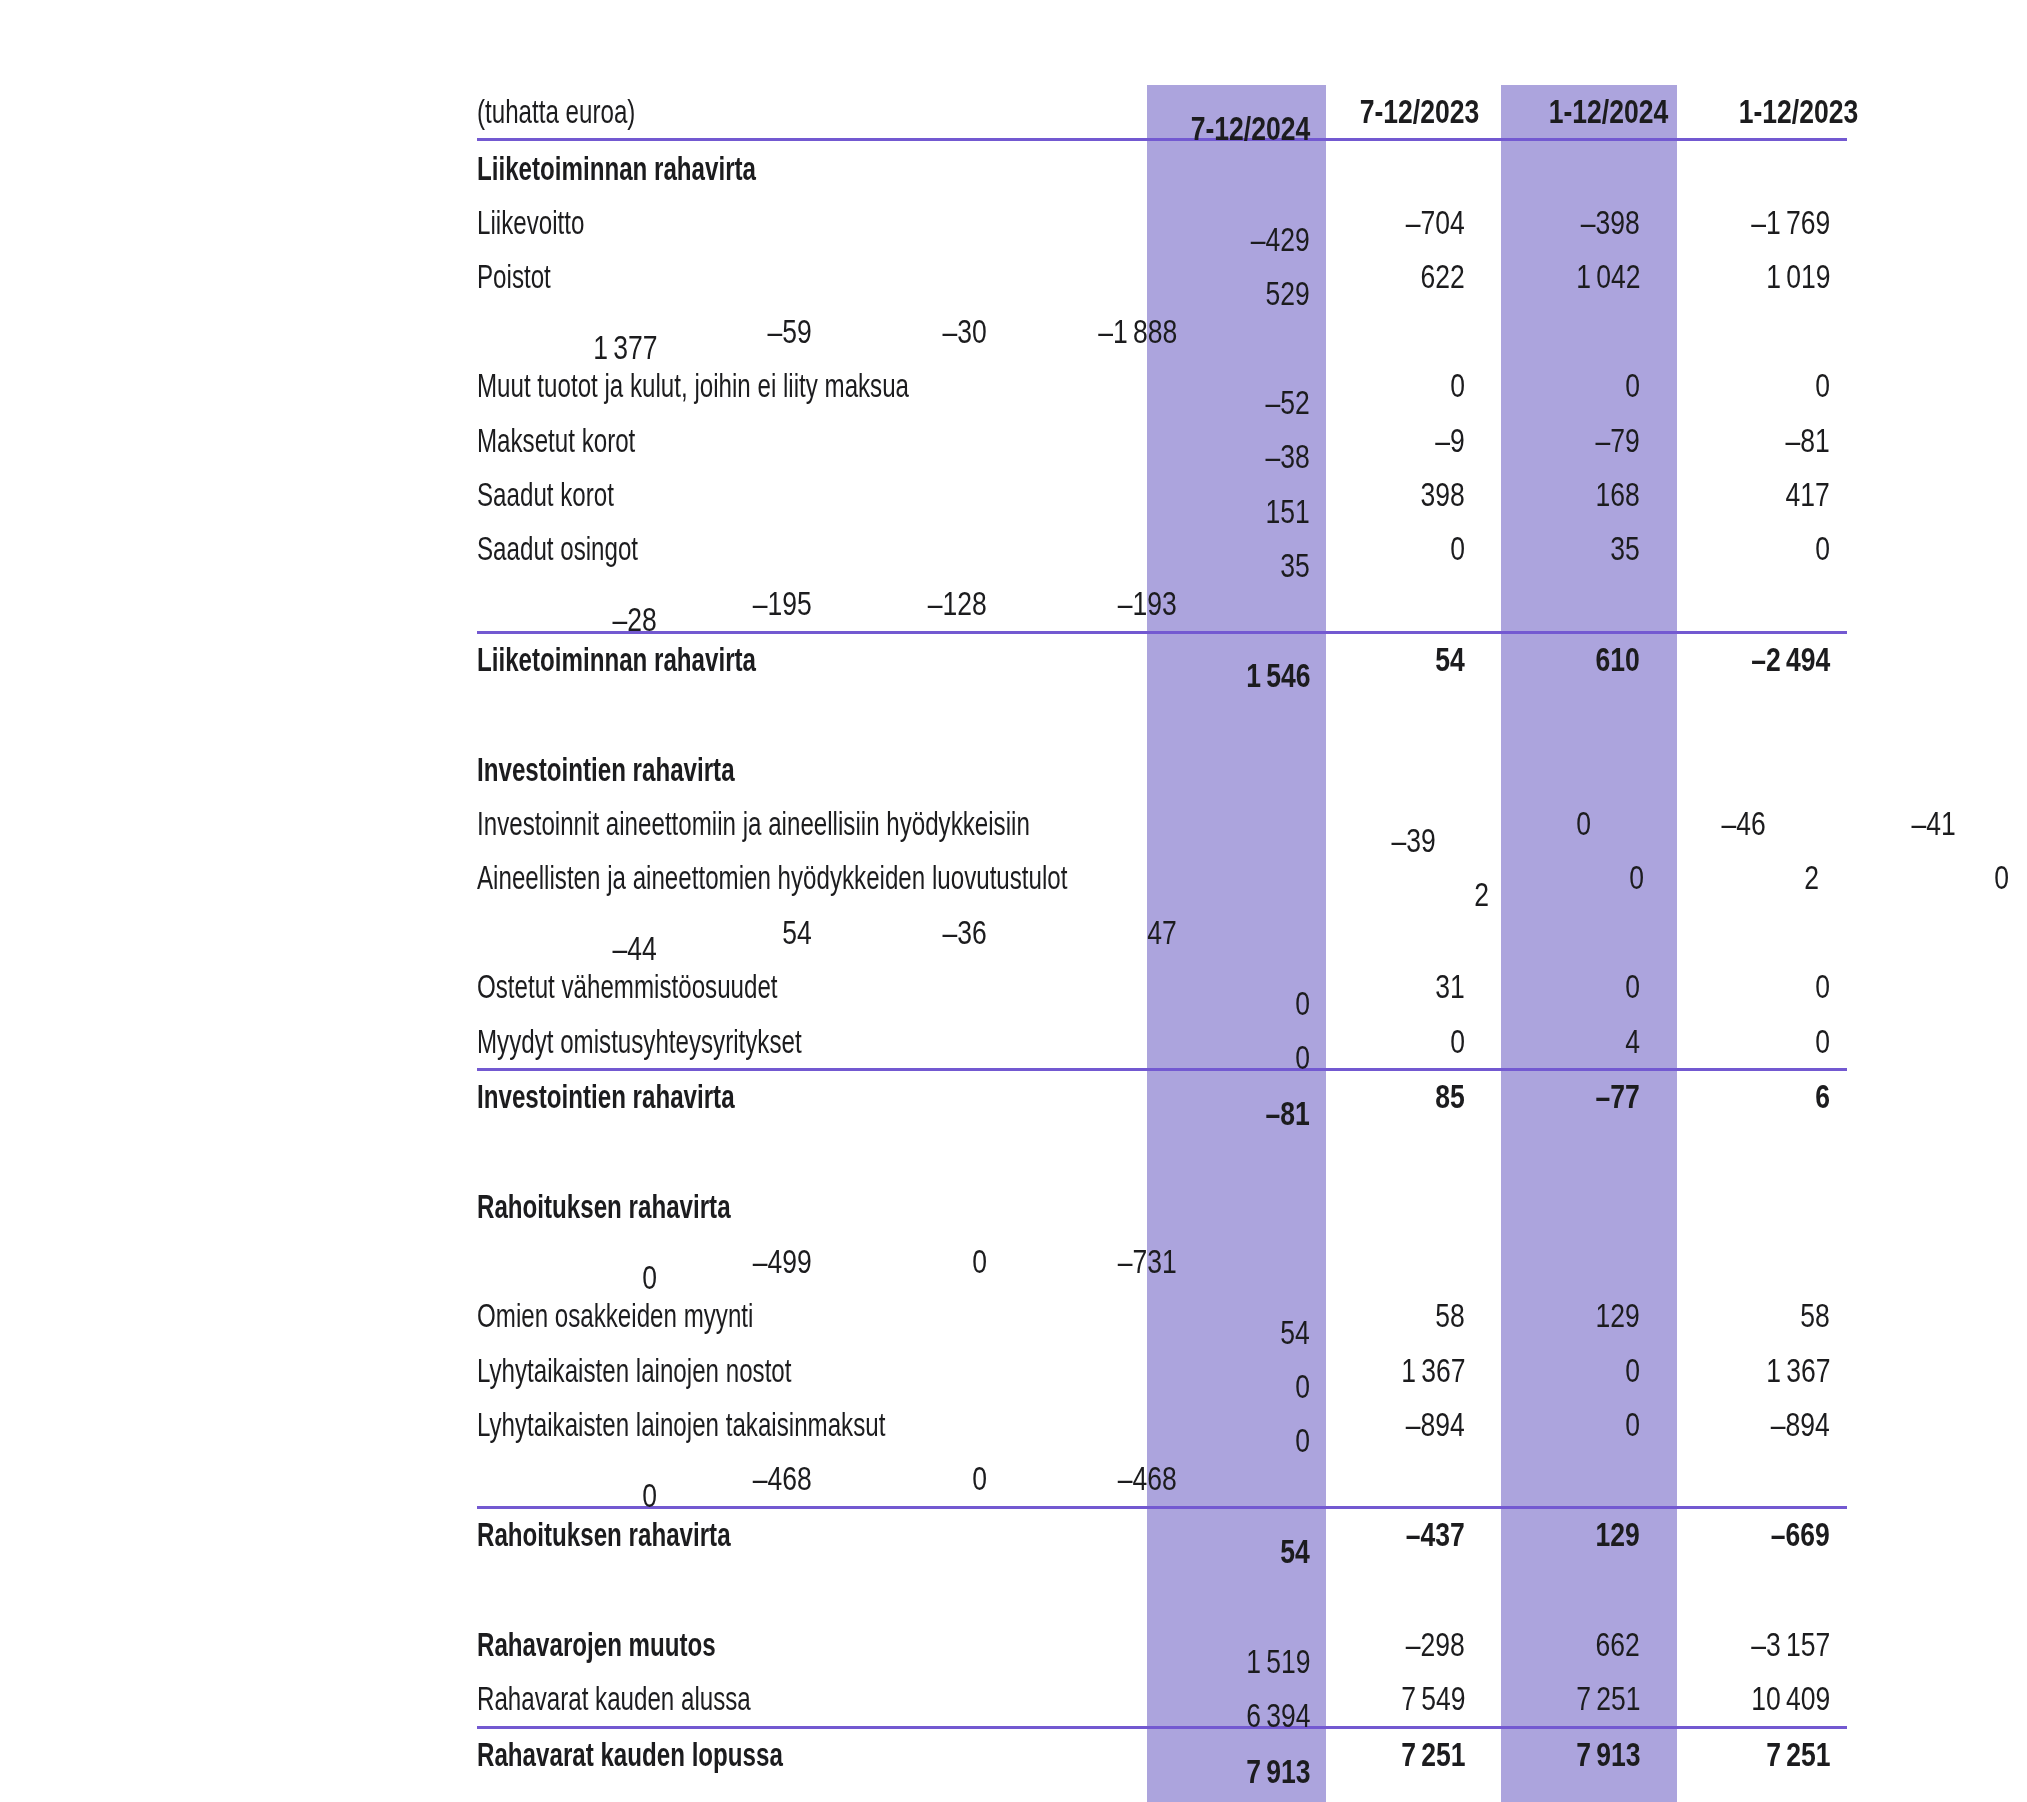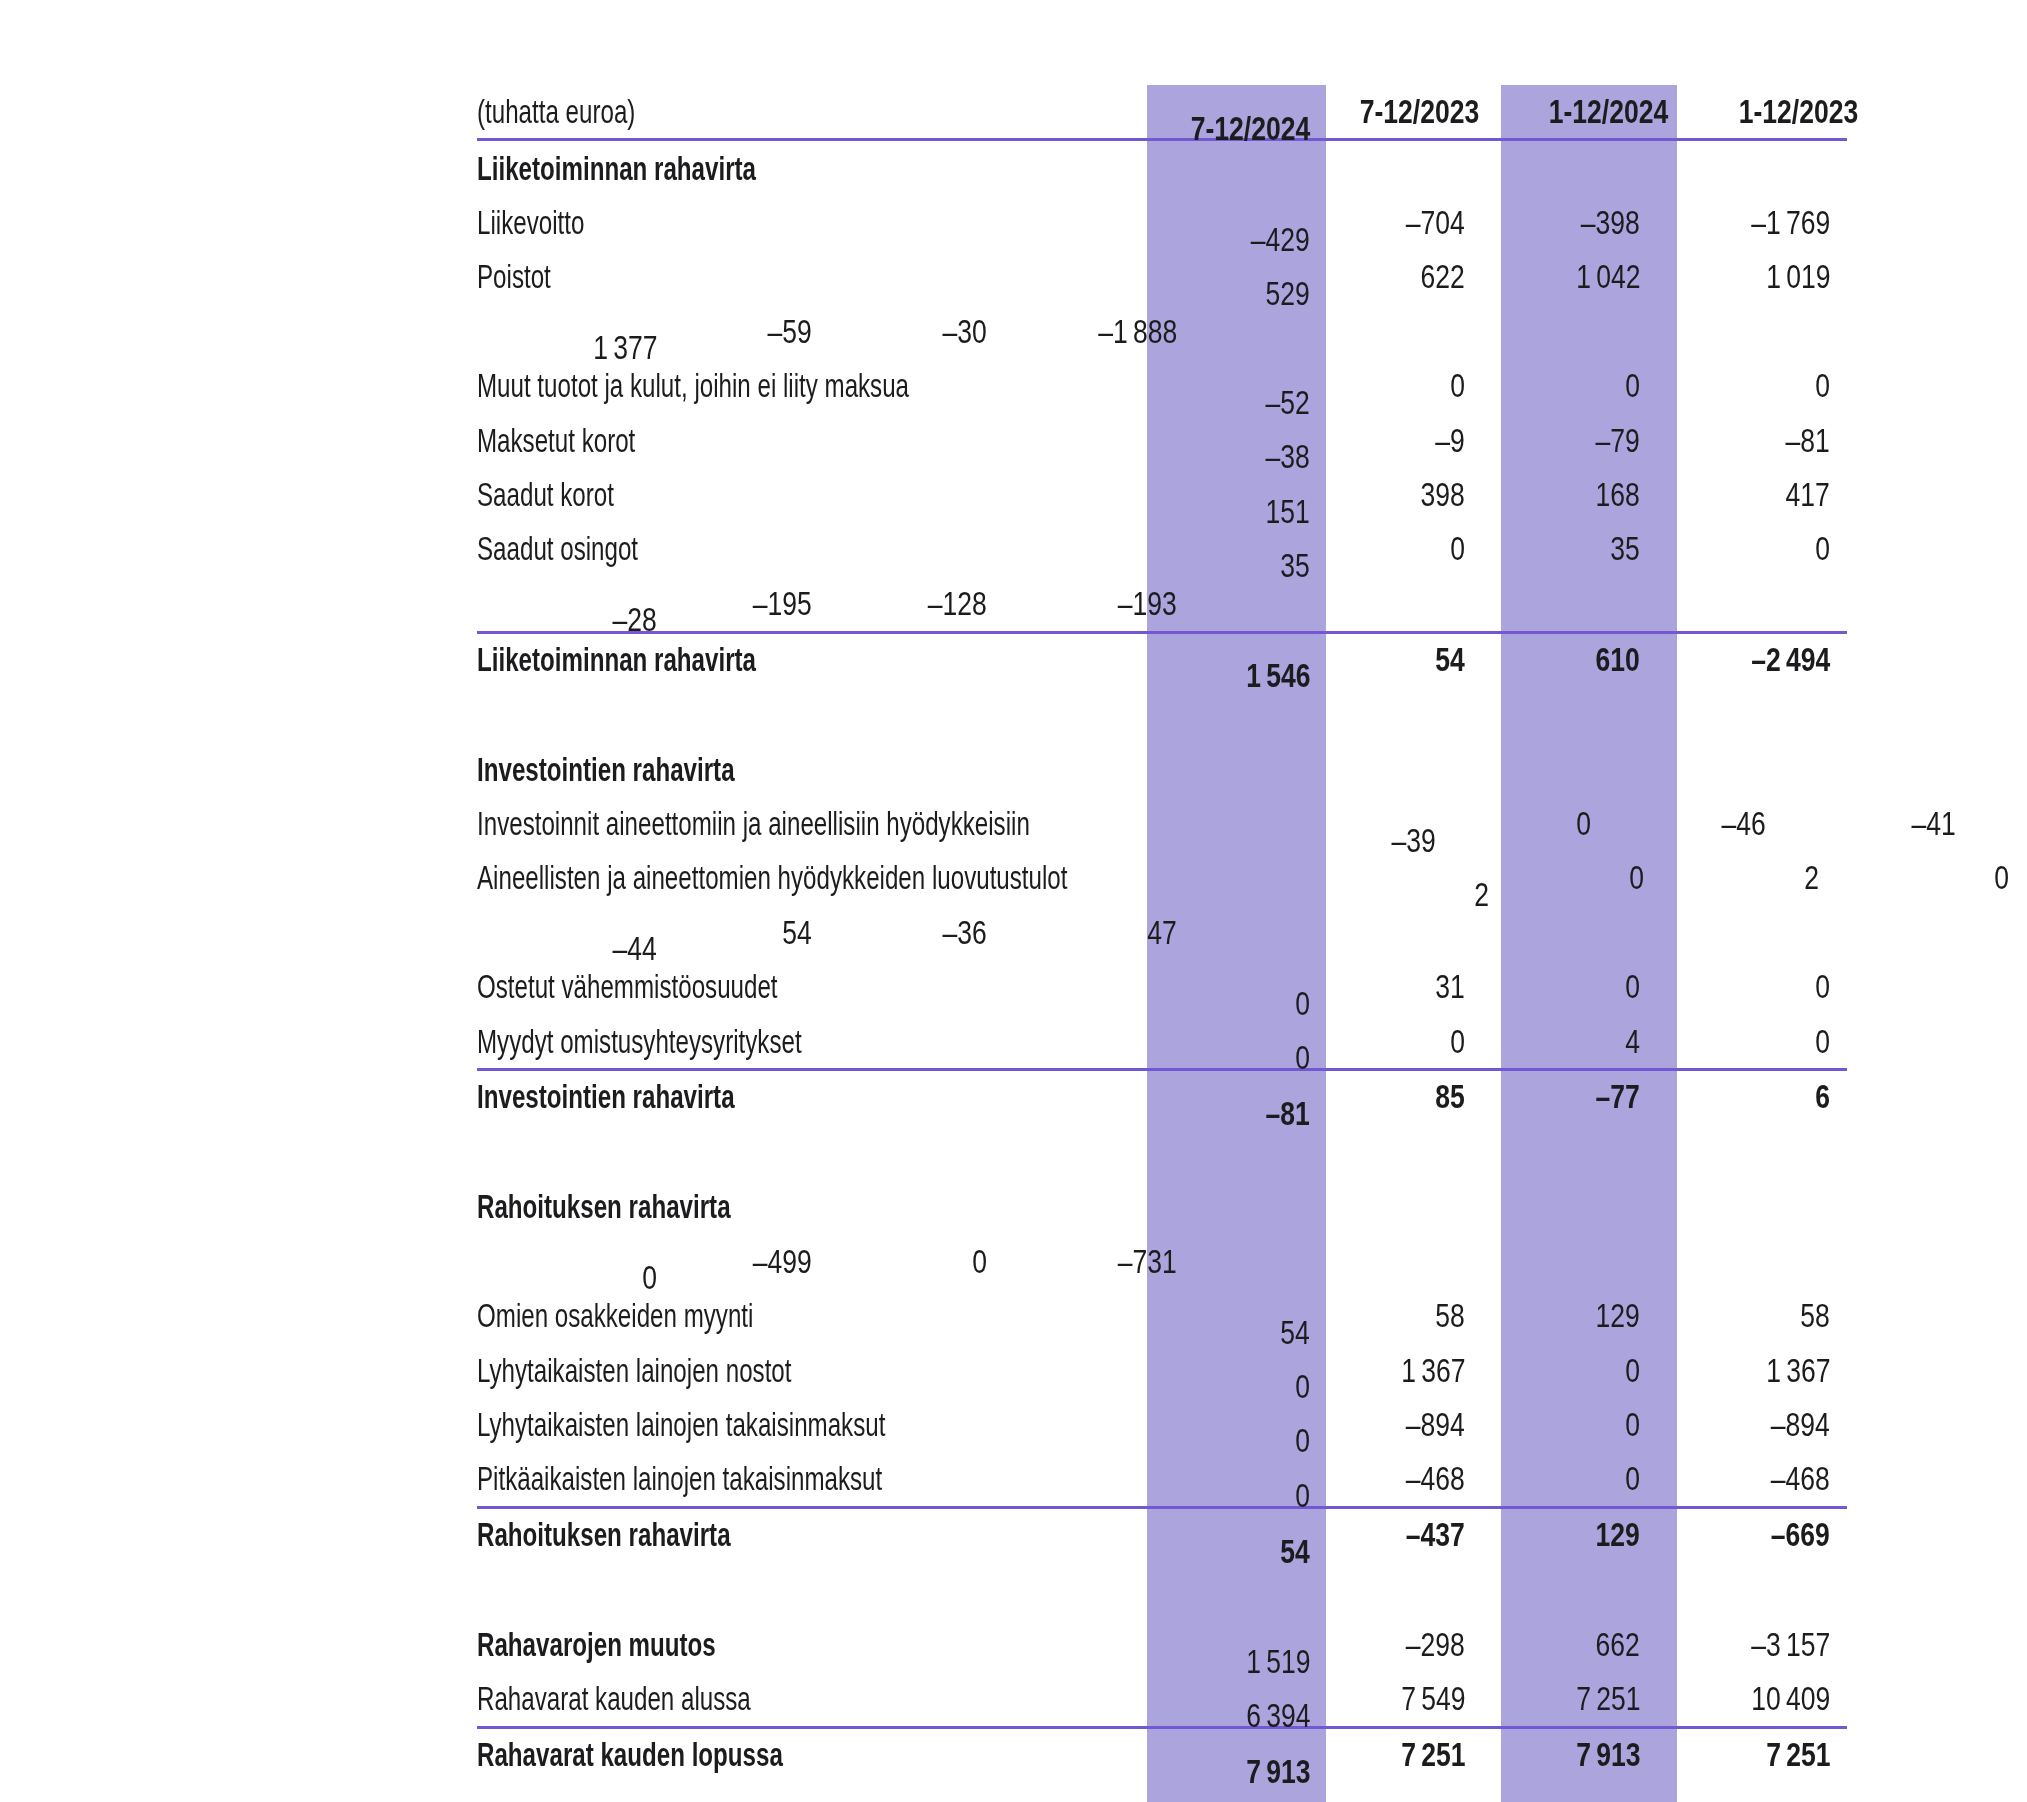--- a/index.html
+++ b/index.html
@@ -195,21 +195,20 @@
         <div class="cell num c4"><span class="tx">1 367</span></div>
       </div>
       <div class="row">
         <div class="cell label"><span class="tx">Lyhytaikaisten lainojen takaisinmaksut</span></div>
         <div class="cell num c1"><span class="tx">0</span></div>
         <div class="cell num c2"><span class="tx">–894</span></div>
         <div class="cell num c3"><span class="tx">0</span></div>
         <div class="cell num c4"><span class="tx">–894</span></div>
       </div>
       <div class="row">
-        <div class="cell label"><span class="tx">Pitkäaikaisten lainojen takaisinmaksut</span></div>
         <div class="cell num c1"><span class="tx">0</span></div>
         <div class="cell num c2"><span class="tx">–468</span></div>
         <div class="cell num c3"><span class="tx">0</span></div>
         <div class="cell num c4"><span class="tx">–468</span></div>
       </div>
       <div class="row sum">
         <div class="cell label b"><span class="tx">Rahoituksen rahavirta</span></div>
         <div class="cell num c1 b"><span class="tx">54</span></div>
         <div class="cell num c2 b"><span class="tx">–437</span></div>
         <div class="cell num c3 b"><span class="tx">129</span></div>

